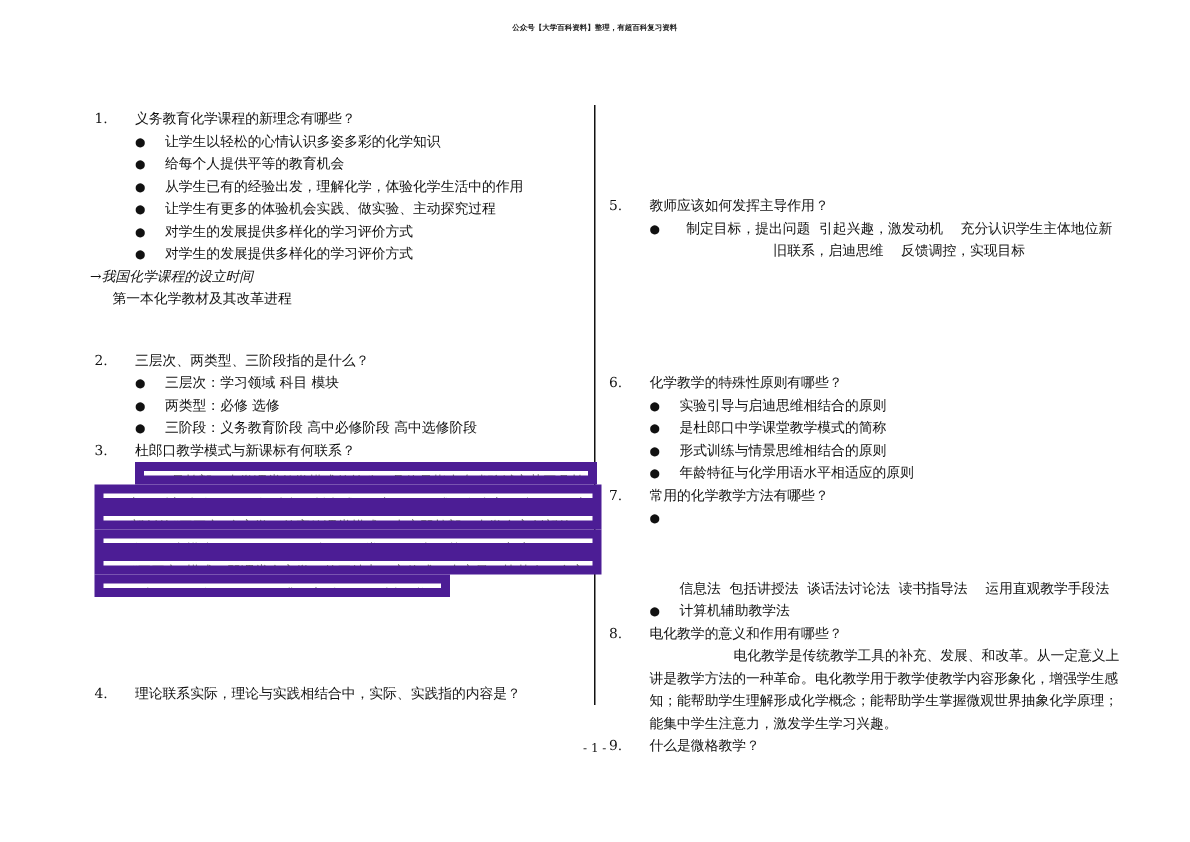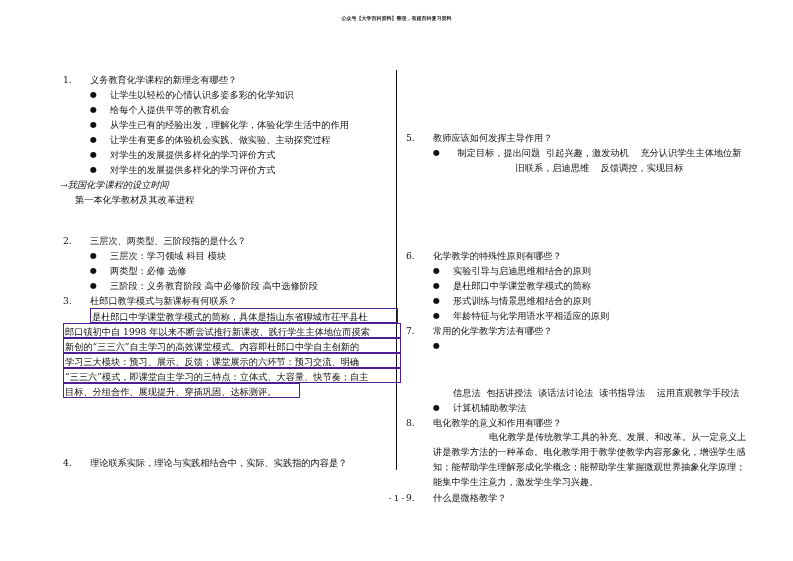--- a/index.html
+++ b/index.html
@@ -11,26 +11,26 @@
   .page-num { position: absolute; top: 494px; left: 0; width: 793px; text-align: center; font-size: 8px; }
   .col { position: absolute; font-size: 9.2px; line-height: 15px; }
   .q { display: flex; }
   .q .num { width: 27px; flex: none; }
   .b { display: flex; margin-left: 27px; }
   .b .dot { width: 20px; flex: none; font-size: 8px; }
   .b .txt { flex: 1; }
   .plain { margin-left: 0; }
   .indent { margin-left: 12px; }
   .para-box { width: 338px; }
-  .para-box .ln { border: 1px solid #4c1d95; height: 15px; box-sizing: border-box; white-space: nowrap;
-                  overflow: hidden; margin-bottom: 0px; padding-left: 1px; }
+  .para-box .ln { border: 6px solid #4c1d95; height: 15px; box-sizing: border-box; white-space: nowrap;
+                  overflow: hidden; margin-bottom: 0px; padding-left: 18px; }
   .para-box .ln.first { margin-left: 27px; width: 308px; }
-  .para-box .ln.last { width: 237px; }
+  .para-box .ln.last { width: 237px; font-family: Liberation Serif, serif; }
   .para8 { margin-left: 27px; width: 318px; }
-  .para8 .first { text-indent: 56px; font-family: Liberation Serif, serif; }
+  .para8 .first { text-indent: 56px; }
 </style>
 </head>
 <body>
 
 <div class="header">公众号【大学百科资料】整理，有超百科复习资料</div>
 <div class="divider"></div>
 
 <div class="col" style="left:63px; top:72px; width:335px;">
   <div class="q">
     <span class="num">1.</span>

